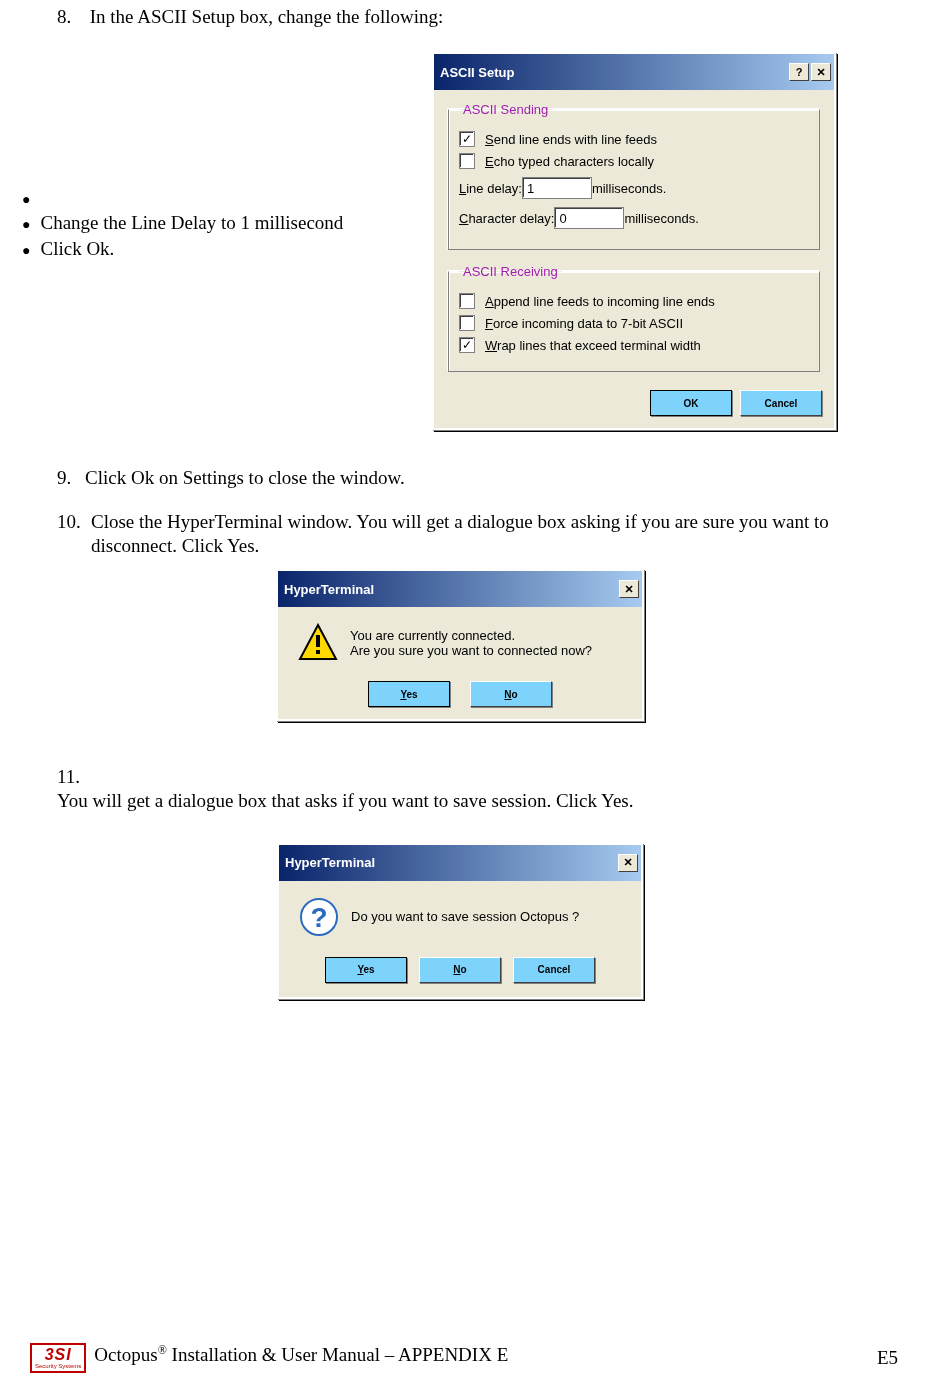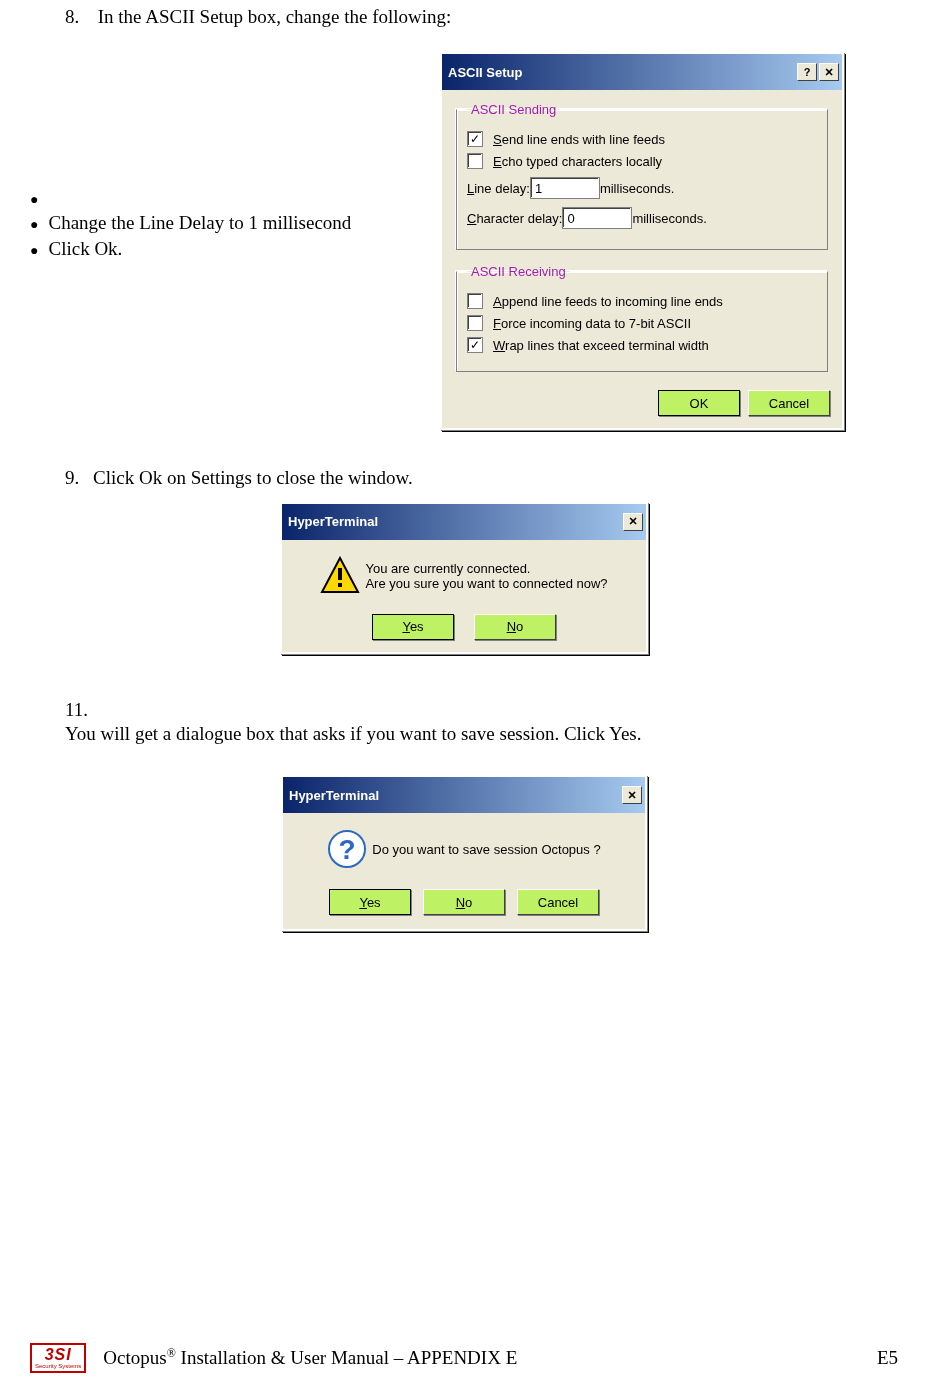--- a/index.html
+++ b/index.html
@@ -7,21 +7,21 @@
     font-size: 19px;
     color: #000;
     background: #fff;
     margin: 0;
     padding: 0;
     width: 928px;
     height: 1393px;
     position: relative;
   }
   .content {
-    padding: 6px 30px 0 30px;
+    padding: 6px 30px 0 22px;
   }
   .step-line {
     padding-left: 35px;
     margin-bottom: 10px;
   }
   .step-num {
     display: inline-block;
     width: 28px;
   }
   .step8-row {
@@ -127,32 +127,33 @@
     background: #fff;
     border: 1px solid #808080;
     box-shadow: inset -1px -1px 0 #fff, inset 1px 1px 0 #404040;
     padding: 0 4px;
     font-family: Tahoma, Arial, sans-serif;
     font-size: 13px;
   }
   .btn {
     min-width: 80px;
     height: 24px;
-    background: #bef264;
+    background: #7dd3fc;
     border: 1px solid #fff;
     border-right-color: #404040;
     border-bottom-color: #404040;
     box-shadow: 1px 1px 0 #808080;
     font-family: Tahoma, Arial, sans-serif;
-    font-size: 13px;
+    font-size: 10px;
     cursor: default;
     text-align: center;
     display: inline-flex;
     align-items: center;
     justify-content: center;
+    font-weight: bold;
   }
   .btn.default {
     outline: 1px solid #000;
     outline-offset: -1px;
   }
   .dlg-btn-row {
     display: flex;
     justify-content: flex-end;
     gap: 8px;
     padding-top: 4px;
@@ -164,23 +165,22 @@
   }
   .dlg-btn-row.center3 {
     justify-content: center;
     gap: 12px;
     padding: 10px 16px 14px 16px;
   }
   
   .msg-body {
     display: flex;
     align-items: center;
-    gap: 5px;
+    gap: 12px;
     padding: 16px 20px 10px 20px;
-    justify-content: center;
   }
   .icon-box {
     width: 40px;
     height: 40px;
     flex-shrink: 0;
   }
   .step-para {
     padding-left: 35px;
     padding-right: 10px;
     margin-top: 36px;
@@ -208,22 +208,21 @@
     left: 30px;
     right: 30px;
     display: flex;
     align-items: center;
     justify-content: space-between;
     font-family: "Times New Roman", Times, serif;
     font-size: 19px;
   }
   .f-left {
     display: flex;
-    align-items: center;
-    gap: 17px;
+    gap: 8px;
   }
   .logo {
     border: 2px solid #c00000;
     color: #c00000;
     font-family: Arial, sans-serif;
     font-weight: bold;
     font-size: 11px;
     padding: 2px 3px;
     line-height: 1;
     text-align: center;
@@ -322,20 +321,24 @@
         </div>
       </div>
     </div>
   </div>
 
   <div class="step-para">
     <span class="num">9.</span>
     <span class="txt">Click Ok on Settings to close the window.</span>
   </div>
 
+  <div class="step-para two-digit" style="margin-top:20px;">
+    <span class="num">10.</span>
+    <span class="txt">Close the HyperTerminal window. You will get a dialogue box asking if you are sure you want to disconnect. Click Yes.</span>
+  </div>
 
   <div class="dlg ht-dlg1">
     <div class="dlg-titlebar">
       <span>HyperTerminal</span>
       <div class="ttl-btns">
         <div class="ttl-btn">
             <span>✕</span>
           </div>
       </div>
     </div>

